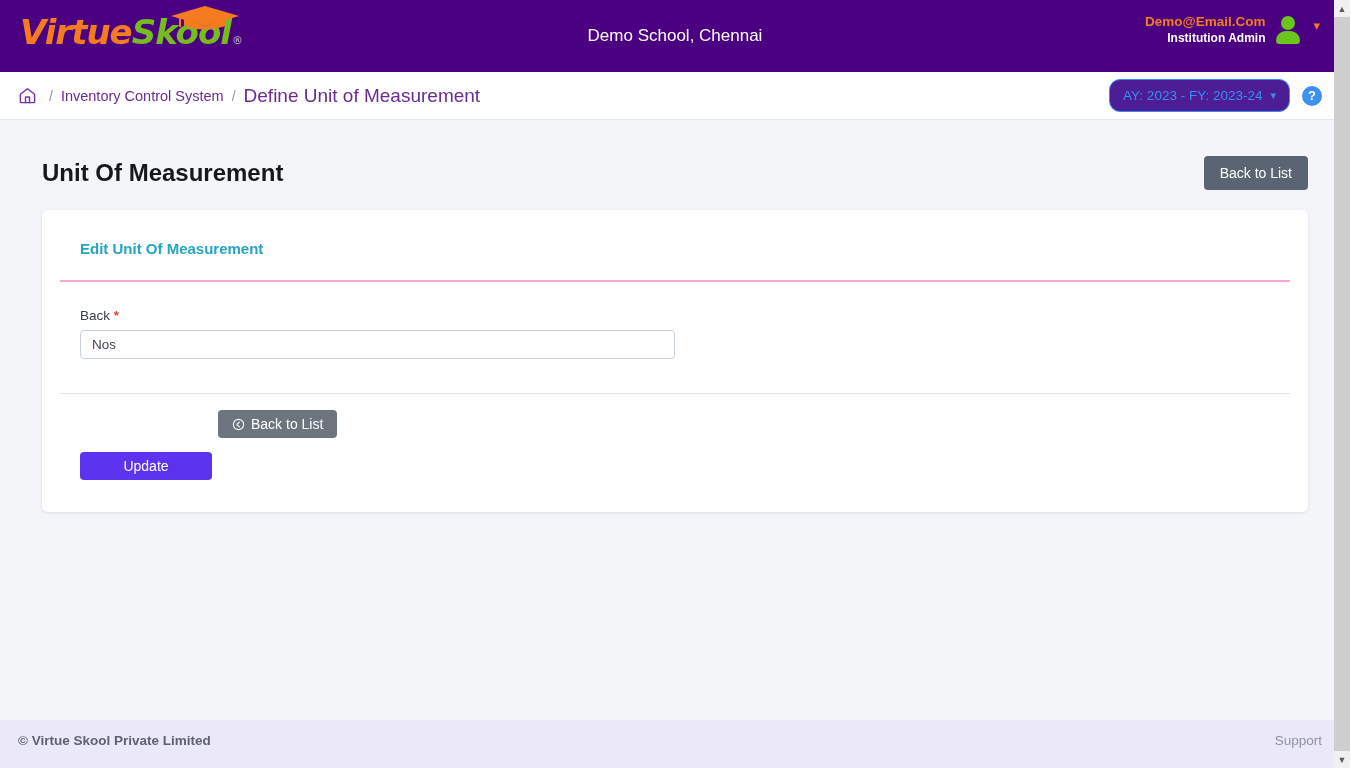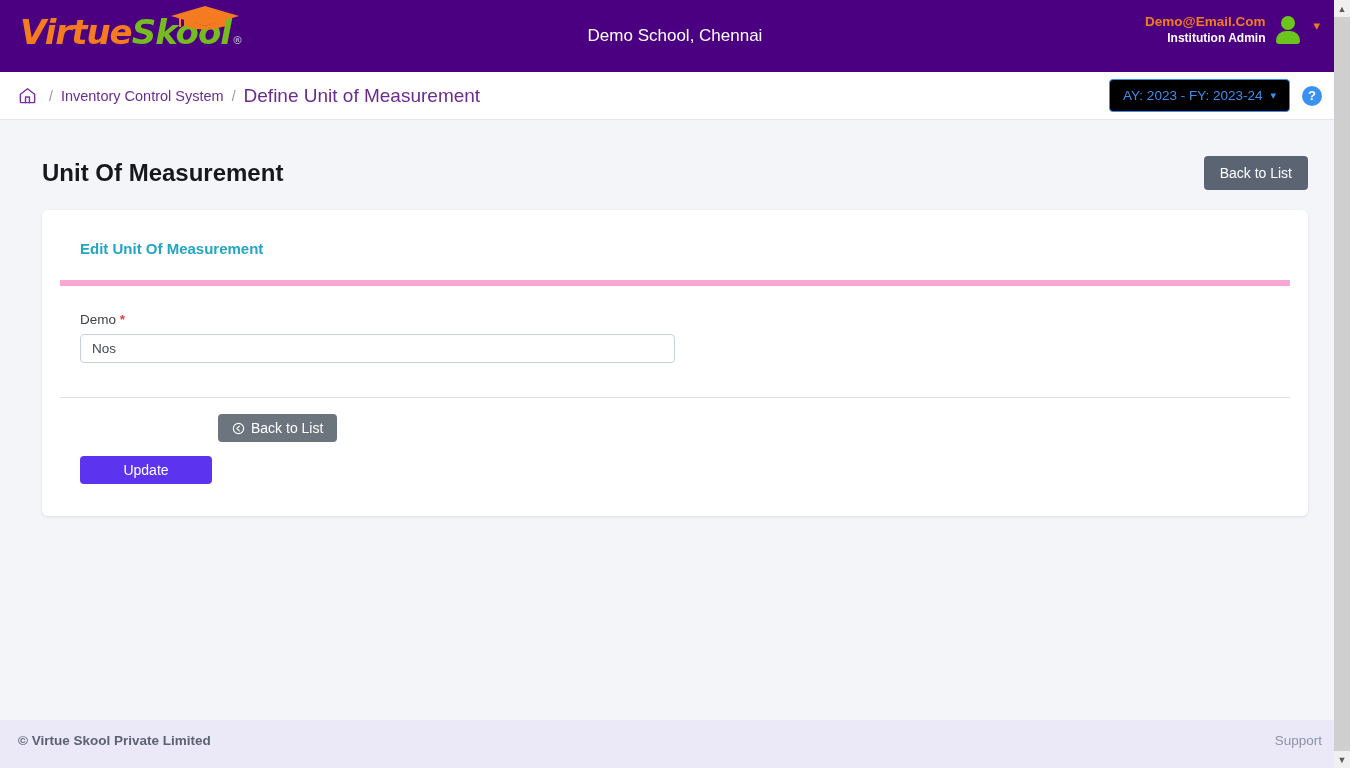--- a/index.html
+++ b/index.html
@@ -124,25 +124,25 @@
   }
   .bc-current { color: #6a2c91; font-size: 19px; }
   .bc-right {
     margin-left: auto;
     display: flex;
     align-items: center;
     gap: 12px;
   }
   .ay-select {
     border: 1px solid #3b8ef0;
-    border-radius: 4px;
+    border-radius: 11px;
     color: #3b8ef0;
     font-size: 13.5px;
     padding: 8px 13px;
-    background: #000000;
+    background: #4c1d95;
     display: flex;
     align-items: center;
     gap: 8px;
     cursor: pointer;
   }
   .ay-caret { font-size: 11px; }
   .help-icon {
     width: 20px; height: 20px;
     border-radius: 50%;
     background: #3b91f0;
@@ -190,21 +190,21 @@
     box-shadow: 0 1px 3px rgba(20,20,60,0.10);
     padding: 18px;
     min-height: 285px;
   }
   .inner-panel {
     background: #ffffff;
     border: 0;
   }
   .panel-header {
     padding: 12px 20px 22px 20px;
-    border-bottom: 6px solid #f9a8d4;
+    border-bottom: 2px solid #f9a8d4;
   }
   .panel-title {
     color: #23a5c4;
     font-size: 15px;
     font-weight: bold;
   }
   .panel-body {
     padding: 26px 20px 34px 20px;
     border-bottom: 1px solid #dfe3e8;
   }
@@ -367,21 +367,21 @@
     <div class="outer-card">
       <div class="inner-panel">
 
         <div class="panel-header">
           <span class="panel-title">Edit Unit Of Measurement</span>
         </div>
 
         <div class="panel-body">
           <div class="field">
             <label class="field-label">
-              <span>Demo</span>
+              <span>Back</span>
               <span class="req">*</span>
             </label>
             <input class="text-input" type="text" value="Nos" style="">
           </div>
         </div>
 
         <div class="panel-footer">
           <button class="btn-update">Update</button>
           <button class="btn-back-form">
             <svg width="13" height="13" viewBox="0 0 24 24" fill="none" stroke="#ffffff" stroke-width="2" stroke-linecap="round" stroke-linejoin="round">

